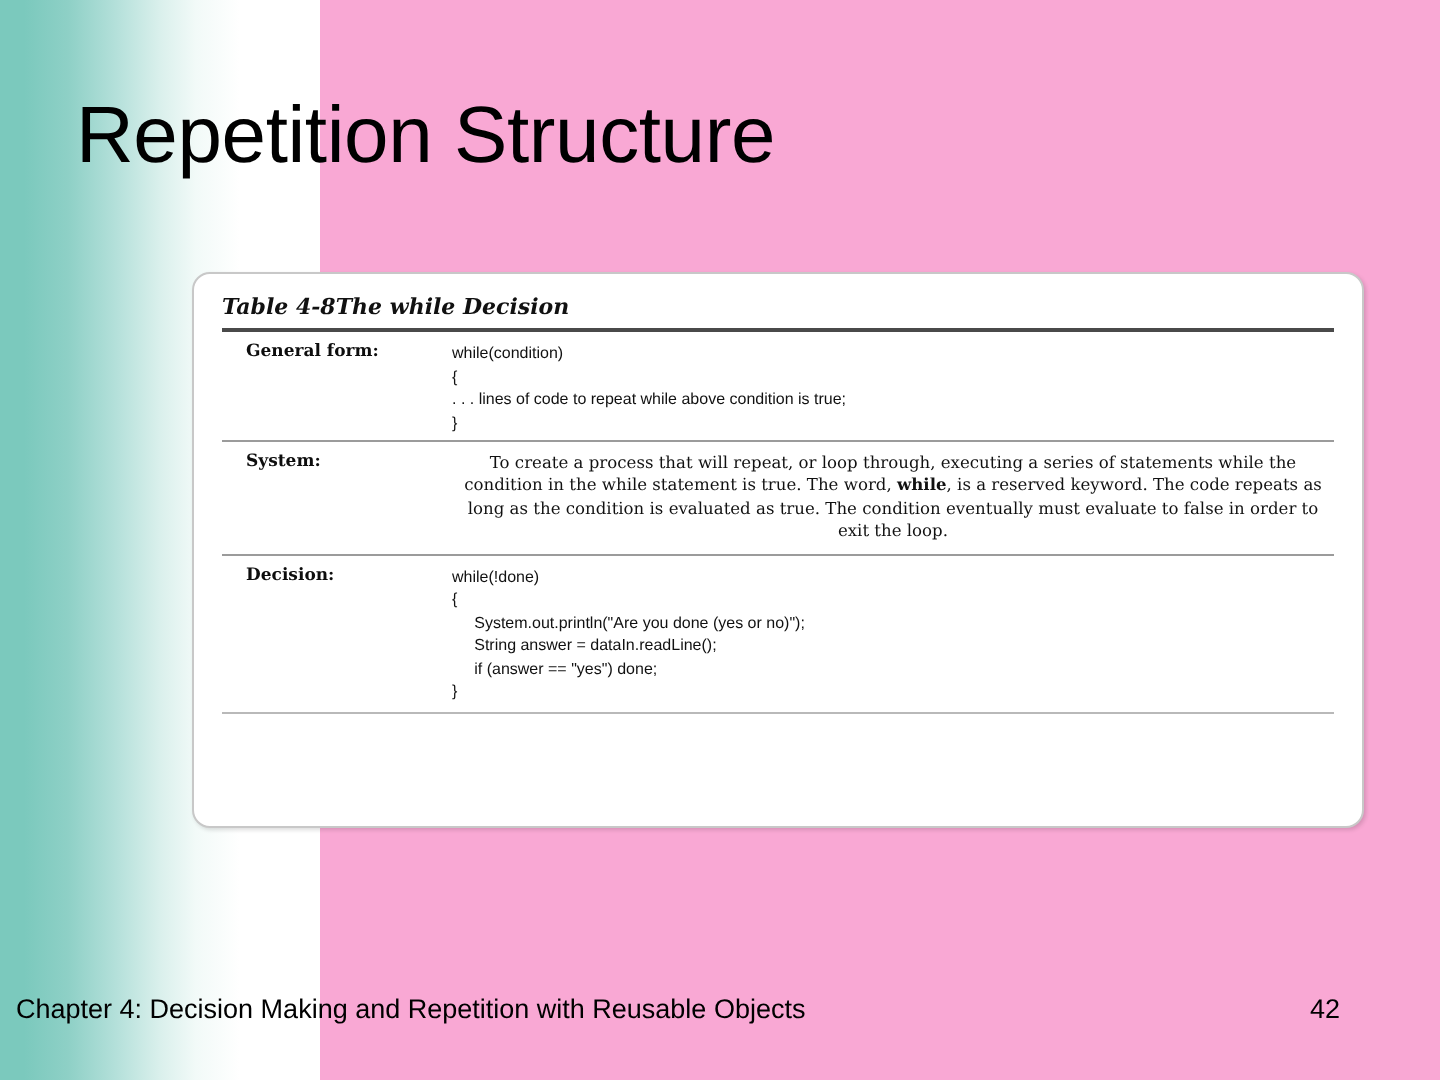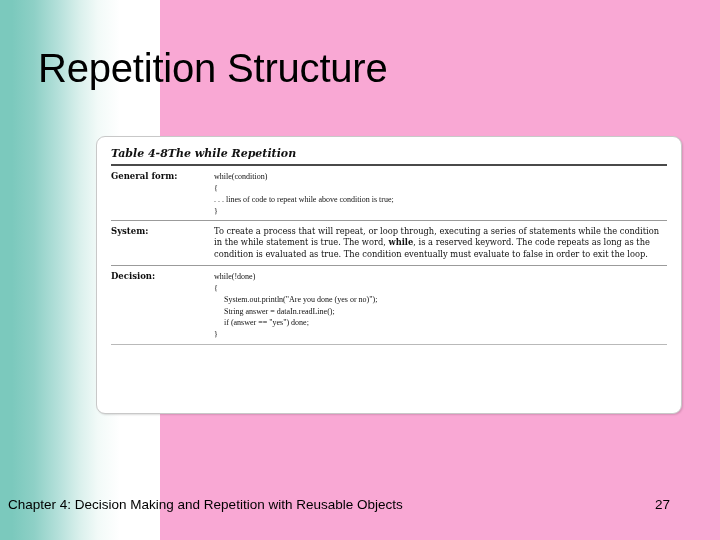--- a/index.html
+++ b/index.html
@@ -86,20 +86,21 @@
     margin: 0;
   }
   .rule-bottom {
     border-top: 1px solid #b9b9b9;
     height: 0;
     margin: 0;
   }
   .trow {
     display: flex;
     align-items: flex-start;
+    margin-left: 12px;
   }
   .tlabel {
     width: 103px;
     flex: 0 0 103px;
     font-family: "DejaVu Serif", serif;
     font-weight: bold;
     font-size: 8.5px;
     color: #0d0d0d;
     padding-top: 5px;
     white-space: nowrap;
@@ -109,29 +110,29 @@
     padding-top: 5px;
     padding-bottom: 4px;
   }
   .sans-body {
     font-family: "DejaVu Serif", serif;
     font-size: 8.3px;
     line-height: 11.4px;
     color: #111111;
   }
   .code {
-    font-family: Liberation Serif, serif;
+    font-family: Liberation Sans, sans-serif;
     font-size: 8px;
     line-height: 11.5px;
     color: #111111;
     white-space: pre;
   }
   .kw-bold { font-weight: bold; }
   .row-genform .tvalue { padding-bottom: 3px; }
-  .row-purpose .tvalue { padding-bottom: 5px; }
+  .row-purpose .tvalue { padding-bottom: 5px; text-align: center; }
   .row-example .tvalue { padding-bottom: 4px; }
 
   
   #footer-text {
     position: absolute;
     left: 8px;
     top: 497px;
     font-size: 13.5px;
     color: #000000;
     white-space: nowrap;
@@ -150,21 +151,21 @@
 <div id="slide">
 
   <div id="slide-bg"></div>
 
   <div id="slide-title">Repetition Structure</div>
 
   <div id="table-panel">
     <div class="panel-inner">
 
       <div class="table-caption">
-        <span class="cap-num">Table 4-8</span><span>The while Repetition</span>
+        <span class="cap-num">Table 4-8</span><span>The while Decision</span>
       </div>
 
       <div class="rule-thick"></div>
 
       <div class="trow row-genform">
         <div class="tlabel">General form:</div>
         <div class="tvalue">
           <div class="code">while(condition)
 {
 . . . lines of code to repeat while above condition is true;
@@ -195,15 +196,15 @@
         </div>
       </div>
 
       <div class="rule-bottom"></div>
 
     </div>
   </div>
 
   <div id="footer-text">Chapter 4: Decision Making and Repetition with Reusable Objects</div>
 
-  <div id="footer-page">27</div>
+  <div id="footer-page">42</div>
 
 </div>
 
 </body></html>

